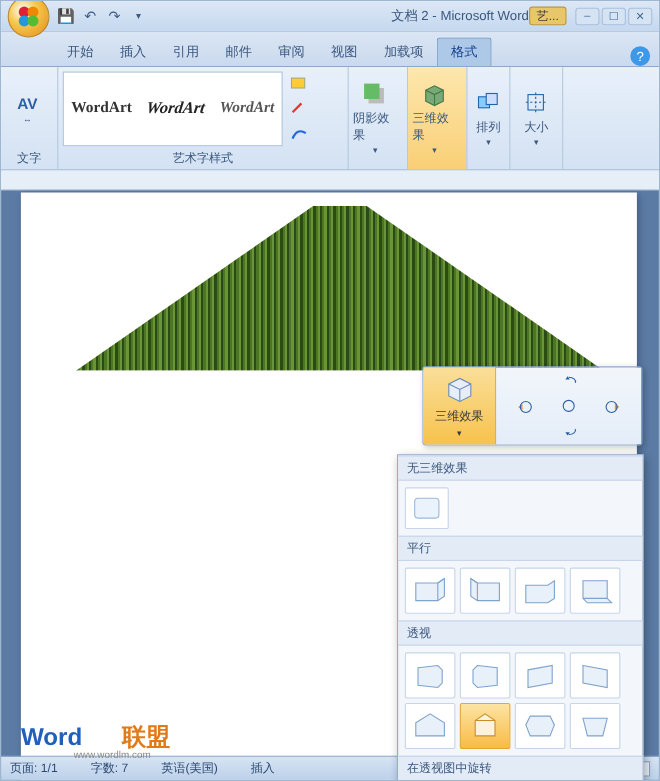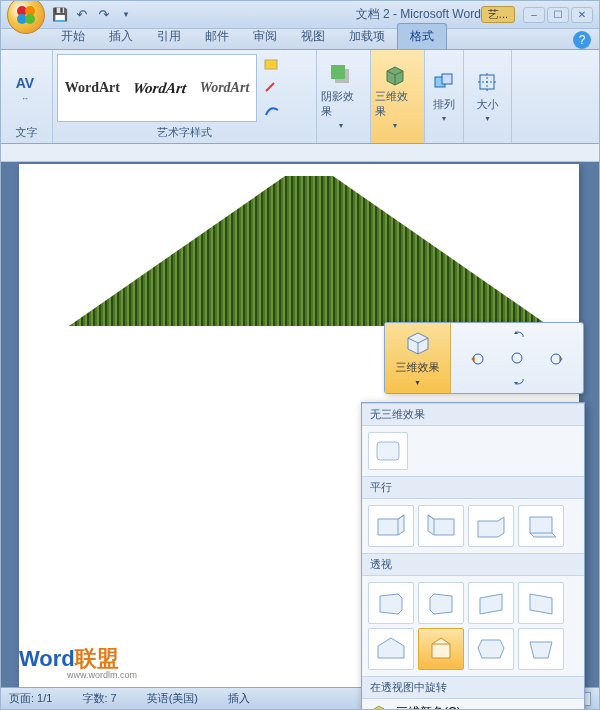--- a/index.html
+++ b/index.html
@@ -10,21 +10,21 @@
 .office-btn { width: 38px; height: 38px; margin: 2px 6px; border-radius: 50%; background: radial-gradient(circle at 35% 35%, #fff, #f7c64a 40%, #e28a1f); border: 1px solid #b78a2e; position: relative; z-index: 5; display:flex; align-items:center; justify-content:center;}
 .office-btn svg { width: 24px; height: 24px; }
 .qat { display: flex; gap: 4px; margin-left: 50px; position: absolute; top: 4px; left: 0; }
 .qat-item { width: 18px; height: 18px; display: flex; align-items: center; justify-content: center; font-size: 13px; color: #3b5a84; cursor: pointer; }
 .title-text { flex: 1; text-align: right; font-size: 12px; color: #3b587f; }
 .context-chip { background: #e8c76a; border: 1px solid #b89a3e; border-radius: 3px; padding: 0 6px; font-size: 11px; color: #3b3b3b; }
 .win-controls { display: flex; gap: 2px; margin-right: 6px; }
 .win-btn { width: 22px; height: 16px; background: #d6e3f2; border: 1px solid #a9c0dd; border-radius: 3px; font-size: 10px; display: flex; align-items: center; justify-content: center; color: #436a99; }
 
 
-.tabrow { height: 21px; background: linear-gradient(#dbe6f4, #cad9ee); display: flex; align-items: flex-end; padding-left: 48px; font-size: 12px; border-bottom: 1px solid #8ca9cc; }
+.tabrow { height: 32px; background: linear-gradient(#dbe6f4, #cad9ee); display: flex; align-items: flex-end; padding-left: 48px; font-size: 12px; border-bottom: 1px solid #8ca9cc; }
 .tab { padding: 4px 12px; color: #3b587f; cursor: pointer; }
 .tab.active { background: #aec8e8; border: 1px solid #7ea0c8; border-bottom: none; border-radius: 3px 3px 0 0; color: #15428b; }
 .help-btn { margin-left: auto; margin-right: 8px; width: 18px; height: 18px; border-radius: 50%; background: #3d98e8; color: #fff; font-size: 12px; display: flex; align-items: center; justify-content: center; }
 
 
 .ribbon { height: 94px; background: linear-gradient(#e8f0fa, #d4e2f3); border-bottom: 1px solid #8ca9cc; display: flex; }
 .rgroup { border-right: 1px solid #b4c9e2; padding: 2px 4px; display: flex; flex-direction: column; }
 .rgroup-body { flex: 1; display: flex; align-items: center; gap: 2px; }
 .rgroup-label { font-size: 11px; color: #3b587f; text-align: center; padding: 1px 0; }
 .bigbtn { width: 40px; height: 72px; display: flex; flex-direction: column; align-items: center; justify-content: center; gap: 2px; font-size: 11px; color: #3b587f; cursor: pointer; border-radius: 3px; }
@@ -64,21 +64,21 @@
 .menu-item .mi-ico { width:18px; height:18px; display:flex; align-items:center; justify-content:center;}
 .menu-item .arrow { margin-left:auto; font-size:10px; color:#3b587f;}
 
 
 .statusbar { position:absolute; left:0; right:0; bottom:0; height:22px; background: linear-gradient(#d7e4f3,#bcd1ea); border-top:1px solid #8ca9cc; display:flex; align-items:center; font-size:11px; color:#2b4a73; gap:30px; padding:0 8px; z-index:5;}
 .statusbar .viewbtns { margin-left:auto; display:flex; gap:2px;}
 .viewbtns span { width:18px; height:14px; border:1px solid #8aa7ca; background:#eaf1fa; display:inline-block;}
 
 
 .watermark { position:absolute; left:18px; bottom:26px; font-size:22px; font-weight:bold; color:#2060b8; z-index:6; font-family:Arial,sans-serif;}
-.watermark .wm-suffix { color:#e07b1a; font-family:"SimHei",sans-serif;}
+.watermark .wm-suffix { color:#e07b1a; font-family:"SimHei",sans-serif;margin-left:36px;}
 .watermark .wm-url { display:block; font-size:9px; font-weight:normal; color:#888; margin-top:-4px; margin-left:48px;}
 </style>
 </head>
 <body>
 
 <div class="titlebar">
   <div class="office-btn">
     <svg viewBox="0 0 24 24">
         <circle cx="8" cy="8" r="5" fill="#d23"></circle>
         <circle cx="16" cy="8" r="5" fill="#e80"></circle>

